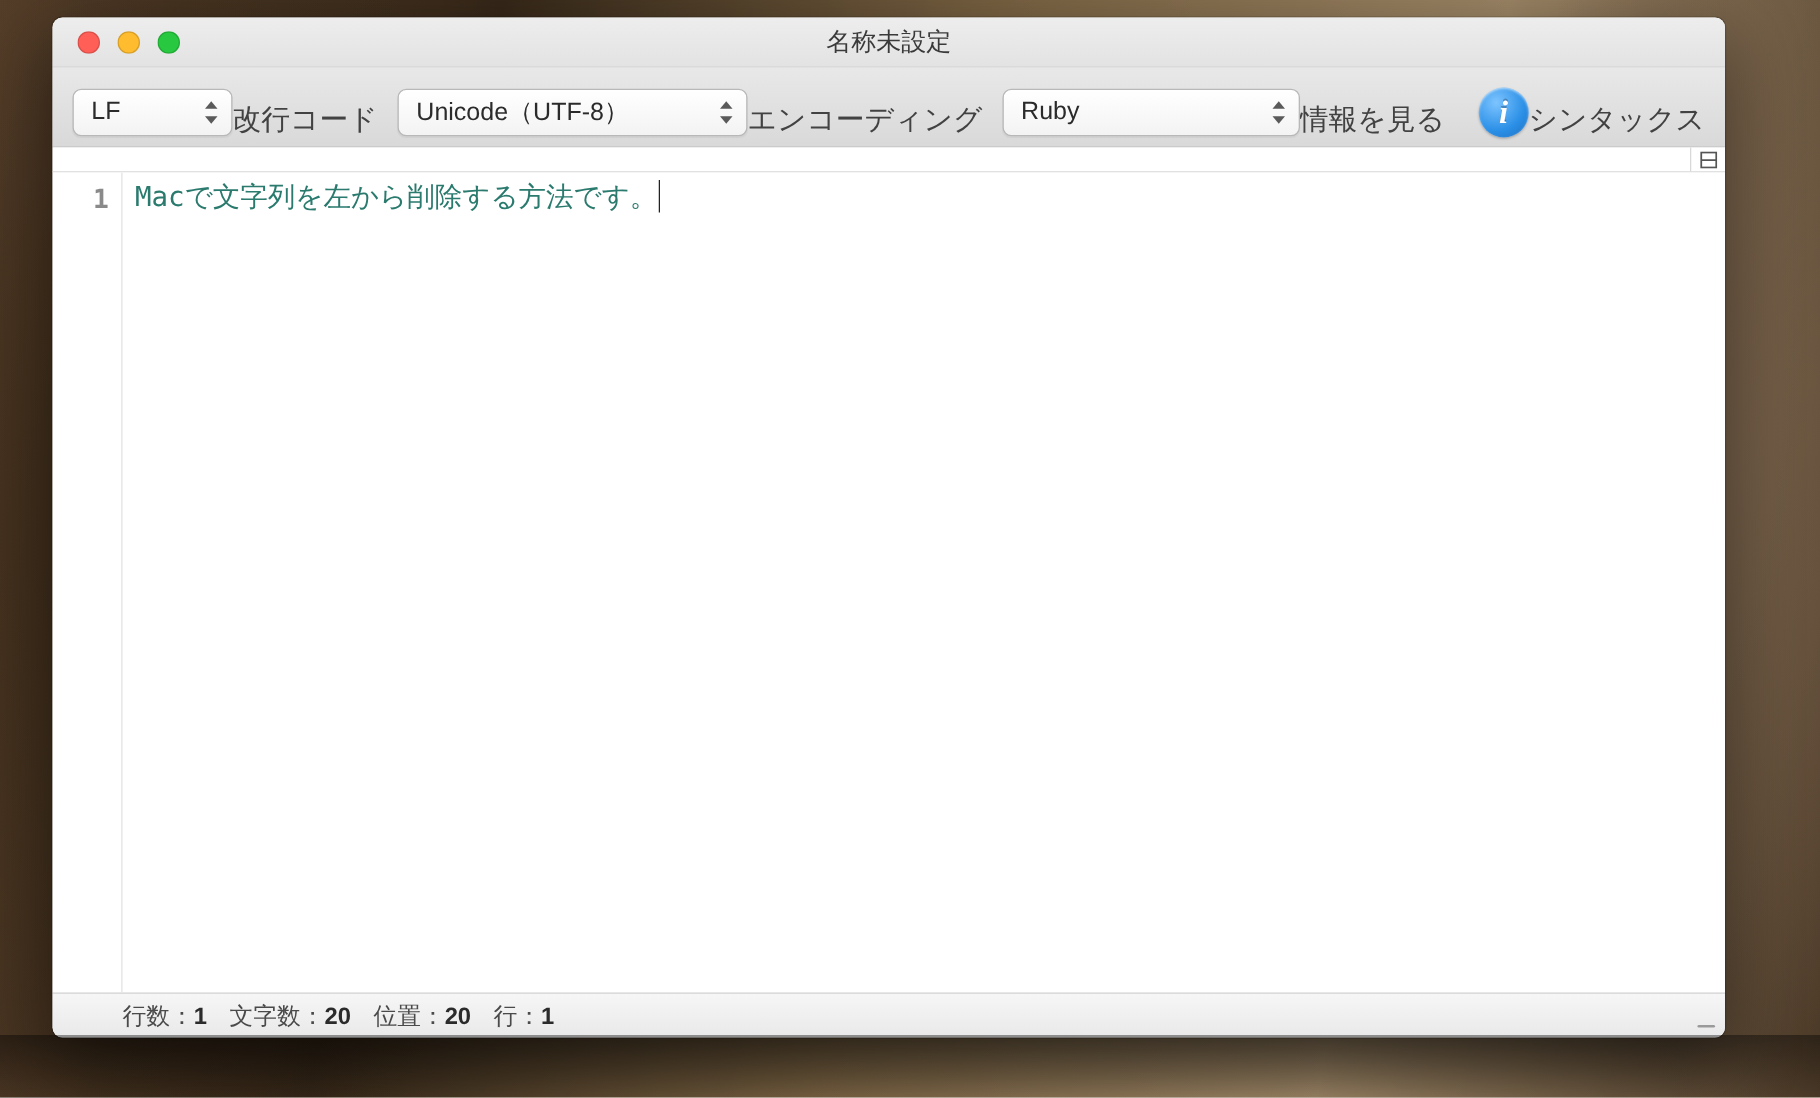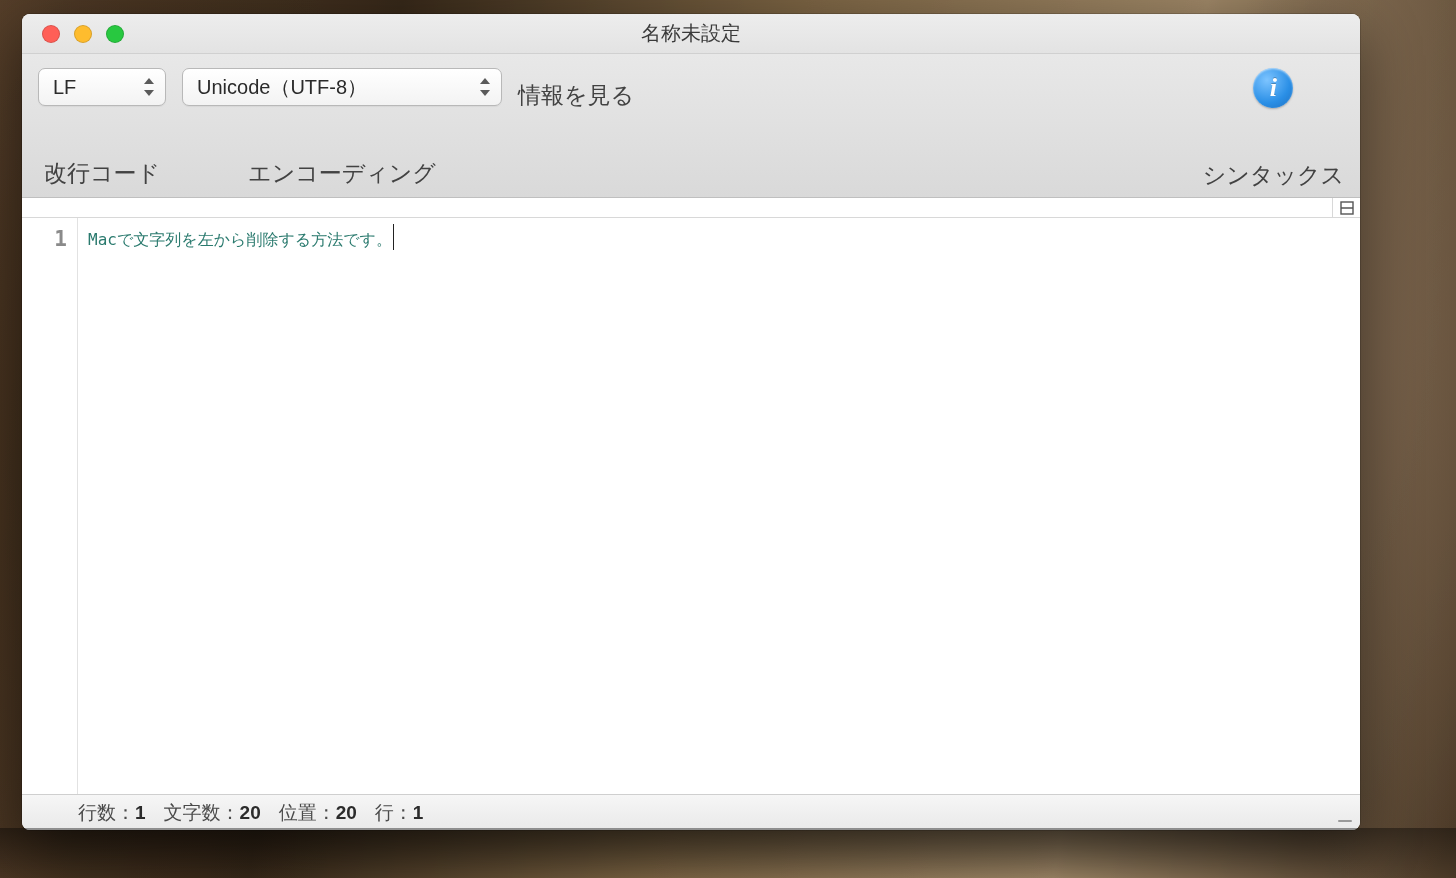--- a/index.html
+++ b/index.html
@@ -18,21 +18,21 @@
     background:
       radial-gradient(ellipse 400px 800px at 10% 50%, rgba(60,45,30,0.9), transparent 70%),
       radial-gradient(ellipse 300px 900px at 95% 40%, rgba(120,100,80,0.8), transparent 60%),
       linear-gradient(100deg, #5a4532 0%, #3d3022 25%, #7a6548 50%, #9a8568 75%, #4e3e2e 100%);
     filter: contrast(1.1);
   }
 
   .window {
     position: absolute;
     top: 14px;
-    left: 22px;
+    left: 42px;
     width: 1338px;
     height: 816px;
     background: #ffffff;
     border-radius: 8px;
     box-shadow: 0 20px 60px rgba(0,0,0,0.45), 0 0 0 1px rgba(0,0,0,0.15);
     display: flex;
     flex-direction: column;
     overflow: hidden;
   }
 
@@ -72,24 +72,23 @@
   .toolbar {
     background: linear-gradient(#e8e8e8, #d9d9d9);
     border-bottom: 1px solid #bfbfbf;
     padding: 14px 16px 6px 16px;
     display: flex;
     align-items: flex-start;
     flex-shrink: 0;
   }
   .toolbar-group {
     display: flex;
-    flex-direction: column;
+    flex-direction: row;
     align-items: center;
     margin-right: 16px;
-    gap: 40px;
   }
   .toolbar-group.info {
     margin-left: auto;
     margin-right: 0;
   }
   .select {
     height: 38px;
     background: linear-gradient(#ffffff, #f3f3f3);
     border: 1px solid #b8b8b8;
     border-radius: 7px;
@@ -116,21 +115,21 @@
     position: absolute;
     left: 1px;
     width: 0; height: 0;
     border-left: 5px solid transparent;
     border-right: 5px solid transparent;
   }
   .select-arrows::before { top: 0; border-bottom: 6px solid #5a5a5a; }
   .select-arrows::after  { bottom: 0; border-top: 6px solid #5a5a5a; }
 
   .sel-line-endings { width: 128px; }
-  .sel-encoding     { width: 320px; }
+  .sel-encoding     { width: 280px; }
   .sel-syntax       { width: 238px; }
 
   .toolbar-label {
     margin-top: 12px;
     font-size: 23px;
     color: #424242;
   }
 
   .info-button {
     width: 40px;
@@ -190,21 +189,21 @@
     line-height: 30px;
     font-weight: 600;
   }
   .code-area {
     flex: 1;
     padding: 6px 10px;
     position: relative;
     font-family: Menlo, Consolas, "Hiragino Kaku Gothic ProN", monospace;
   }
   .code-line {
-    font-size: 16px;
+    font-size: 22px;
     line-height: 30px;
     color: #2a7a6e;
     white-space: pre;
   }
   .caret {
     display: inline-block;
     width: 1.5px;
     height: 26px;
     background: #222;
     vertical-align: -5px;
@@ -274,20 +273,24 @@
 
     <div class="toolbar-group">
       <div class="select sel-encoding">
         <span>Unicode（UTF-8）</span>
         <span class="select-arrows"></span>
       </div>
       <div class="toolbar-label">エンコーディング</div>
     </div>
 
     <div class="toolbar-group">
+      <div class="select sel-syntax">
+        <span>Ruby</span>
+        <span class="select-arrows"></span>
+      </div>
       <div class="toolbar-label">情報を見る</div>
     </div>
 
     <div class="toolbar-group info">
       <div class="info-button">
         <span>i</span>
       </div>
       <div class="toolbar-label">シンタックス</div>
     </div>
   </div>

